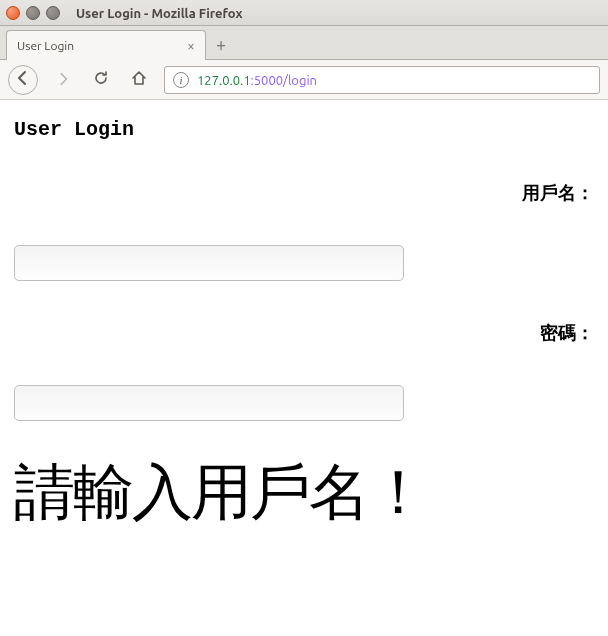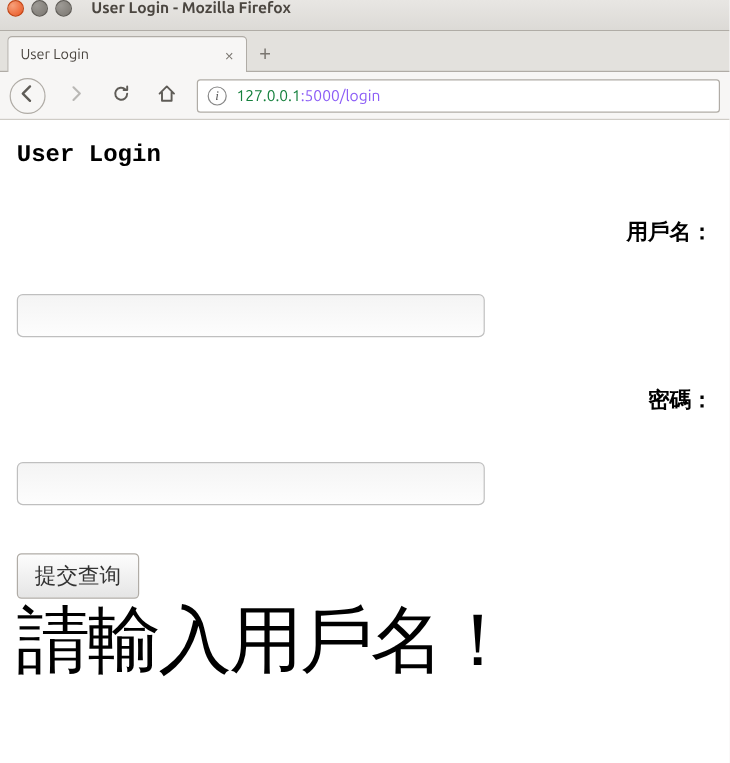--- a/index.html
+++ b/index.html
@@ -10,21 +10,21 @@
       width: 608px;
       height: 636px;
       overflow: hidden;
     }
     
     .titlebar {
       height: 26px;
       background: linear-gradient(to bottom, #e8e6e3, #dcdad6);
       border-bottom: 1px solid #b0aca6;
       display: flex;
-      align-items: flex-start;
+      align-items: center;
       padding: 0 6px;
       gap: 6px;
     }
     .win-btn {
       width: 14px; height: 14px;
       border-radius: 50%;
       border: 1px solid #888;
       display: inline-block;
       position: relative;
     }
@@ -219,18 +219,15 @@
 
 <div class="page">
   <h1>User Login</h1>
 
   <label class="form-label">用戶名：</label>
   <input type="text" class="text-input" value="" style="">
 
   <label class="form-label">密碼：</label>
   <input type="password" class="text-input" value="" style="">
 
-  <div>
-    <button class="submit-btn">提交查询</button>
-  </div>
 
   <div class="error-msg">請輸入用戶名！</div>
 </div>
 
 </body></html>

